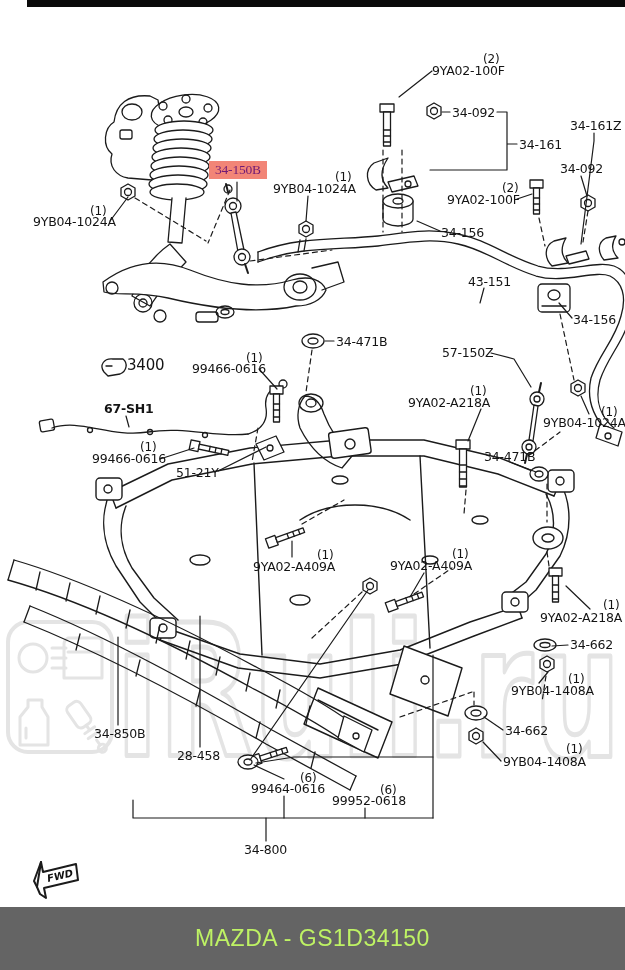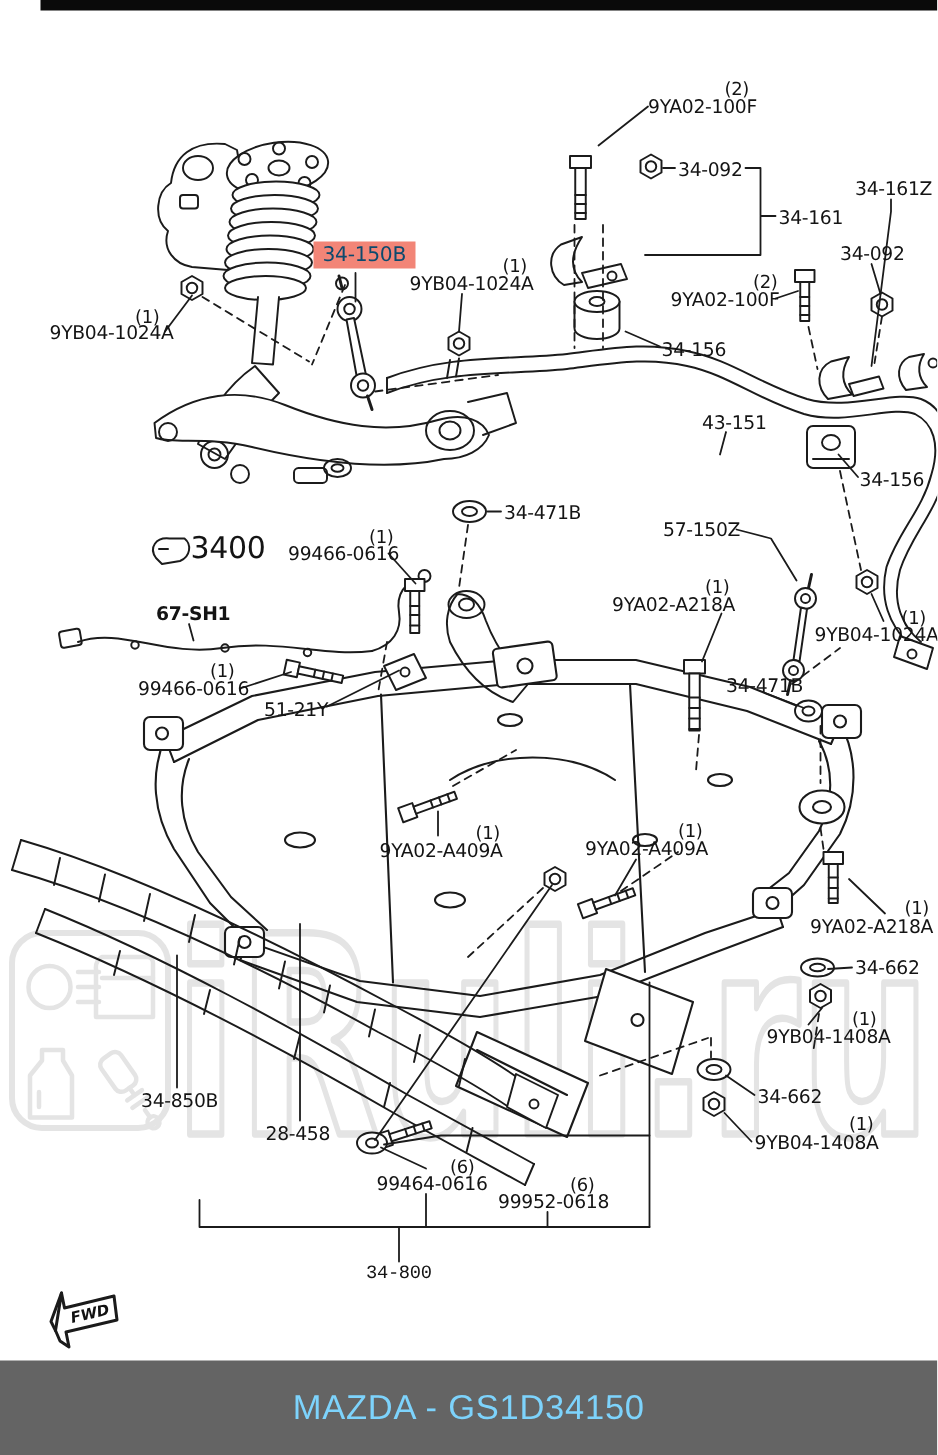--- a/index.html
+++ b/index.html
@@ -3,26 +3,26 @@
 <meta charset="utf-8">
 <style>
   html,body{margin:0;padding:0;background:#fff;}
   .stage{position:relative;width:625px;height:970px;background:#ffffff;overflow:hidden;
          font-family:"DejaVu Sans", sans-serif;}
   .top-strip{position:absolute;left:27px;top:0;width:598px;height:7px;background:#0a0a0a;}
   .artwork{position:absolute;left:0;top:0;}
   .labels-layer{position:absolute;left:0;top:0;width:625px;height:905px;pointer-events:none;}
   .plabel{position:absolute;font-size:12.5px;line-height:13px;color:#141414;white-space:nowrap;
           letter-spacing:-0.2px;}
-  .plabel.lg{font-size:20px;line-height:17px;font-weight:500;}
-  .plabel.hl{background:#f28577;color:#0c4a6e;padding:2px 6px;font-size:13.5px;line-height:14px;}
+  .plabel.lg{font-size:15px;line-height:17px;font-weight:500;}
+  .plabel.hl{background:#f28577;color:#701a75;padding:2px 6px;font-size:13.5px;line-height:14px;font-family:Liberation Serif, serif;}
   .qty{position:absolute;font-size:12px;line-height:12px;color:#141414;}
   .footer{position:absolute;left:0;top:907px;width:625px;height:63px;background:#646464;
           display:flex;align-items:center;justify-content:center;gap:26px;
-          color:#7dd3fc;font-size:23px;font-family:"Liberation Sans", sans-serif;letter-spacing:0.5px;}
+          color:#bef264;font-size:23px;font-family:"Liberation Sans", sans-serif;letter-spacing:0.5px;}
 </style>
 </head>
 <body>
 
 <div class="stage">
 
   <div class="top-strip"></div>
 
   <svg class="artwork" width="625" height="905" viewBox="0 0 625 905" fill="none" stroke="#1b1b1b" stroke-width="1.3" stroke-linecap="round" stroke-linejoin="round">
 
@@ -409,19 +409,19 @@
       <div class="plabel" style="left: 390px; top: 559px;">9YA02-A409A<div class="qty" style="left: 62px; top: -11px;">(1)</div></div>
       <div class="plabel" style="left: 540px; top: 611px;">9YA02-A218A<div class="qty" style="left: 63px; top: -12px;">(1)</div></div>
       <div class="plabel" style="left: 570px; top: 638px;">34-662</div>
       <div class="plabel" style="left: 511px; top: 684px;">9YB04-1408A<div class="qty" style="left: 57px; top: -11px;">(1)</div></div>
       <div class="plabel" style="left: 94px; top: 727px;">34-850B</div>
       <div class="plabel" style="left: 177px; top: 749px;">28-458</div>
       <div class="plabel" style="left: 505px; top: 724px;">34-662</div>
       <div class="plabel" style="left: 503px; top: 755px;">9YB04-1408A<div class="qty" style="left: 63px; top: -12px;">(1)</div></div>
       <div class="plabel" style="left: 251px; top: 782px;">99464-0616<div class="qty" style="left: 49px; top: -10px;">(6)</div></div>
       <div class="plabel" style="left: 332px; top: 794px;">99952-0618<div class="qty" style="left: 48px; top: -10px;">(6)</div></div>
-      <div class="plabel" style="left: 244px; top: 843px; font-family: Liberation Mono, monospace;">34-800</div>
+      <div class="plabel" style="left: 244px; top: 843px;">34-800</div>
     </div>
 
   <div class="footer">
     <span>MAZDA - GS1D34150</span>
   </div>
 </div>
 
 </body></html>

